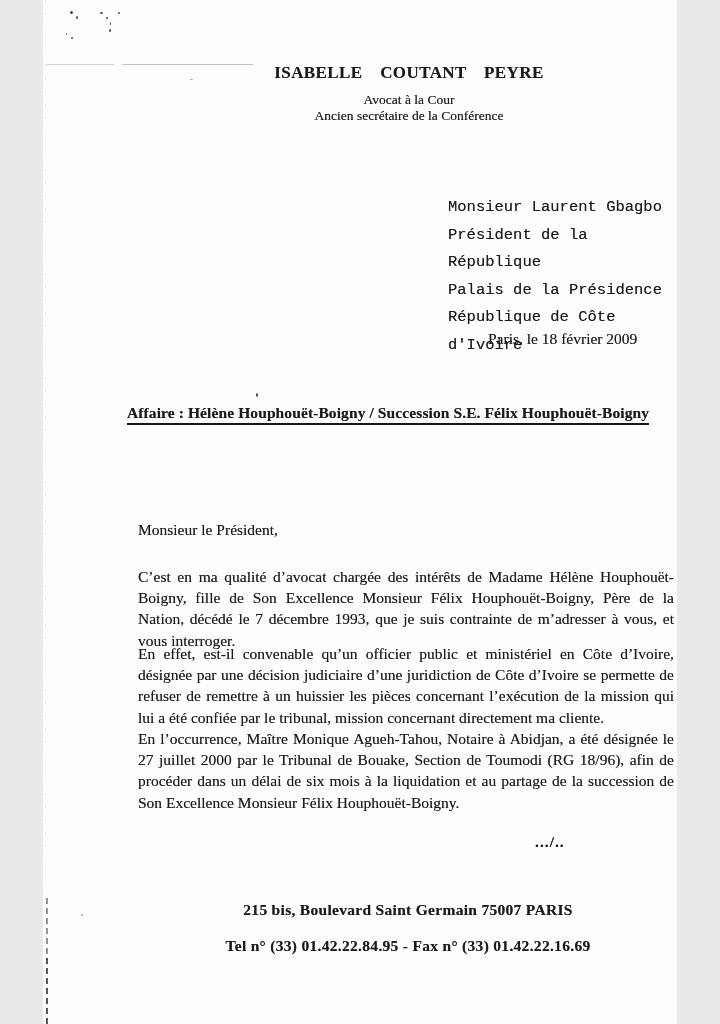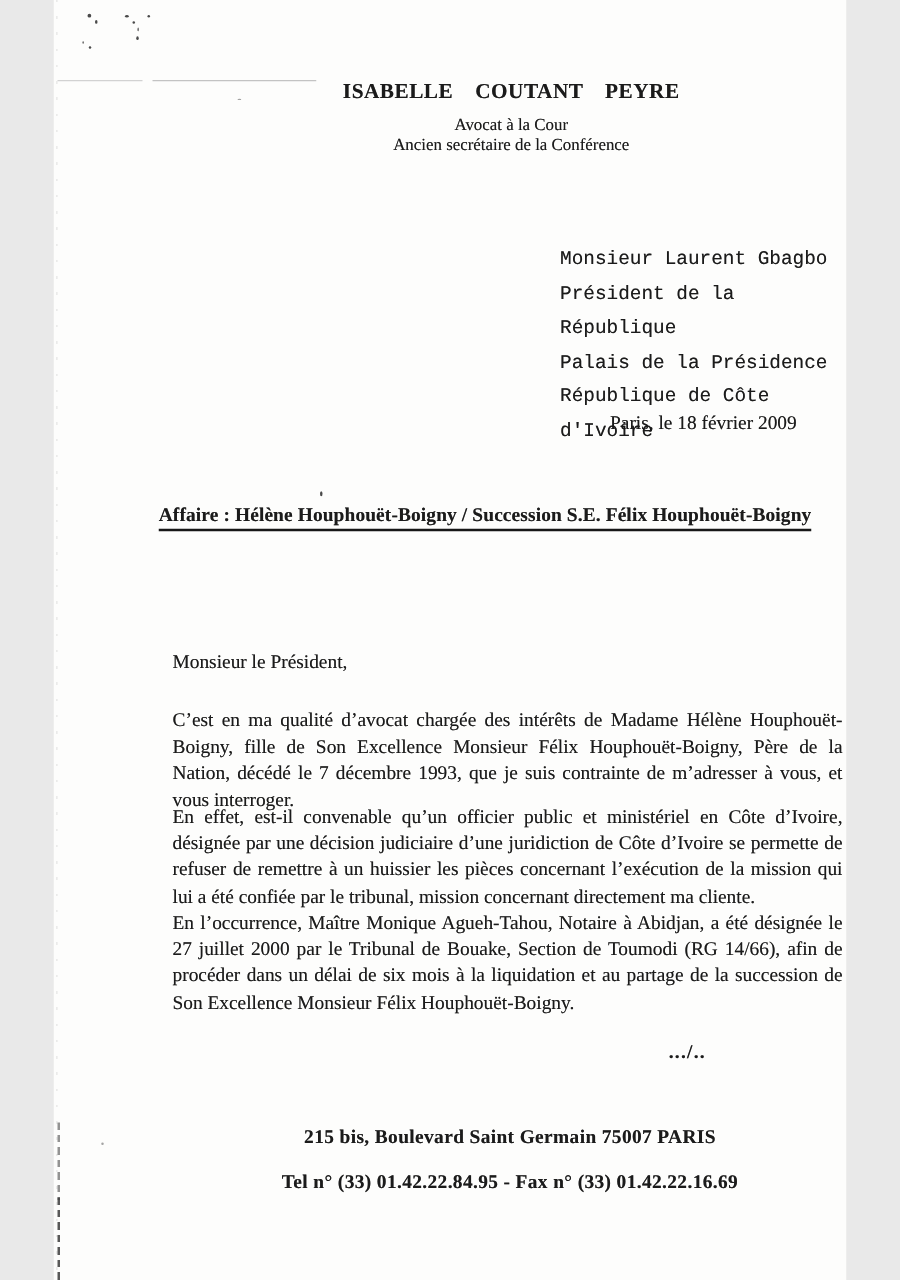--- a/index.html
+++ b/index.html
@@ -97,20 +97,20 @@
   <div class="dateline">Paris, le 18 février 2009</div>
 
   <div class="subject">
     <span>Affaire : Hélène Houphouët-Boigny / Succession S.E. Félix Houphouët-Boigny</span>
   </div>
 
   <div class="salutation">Monsieur le Président,</div>
 
   <p class="para p0">C’est en ma qualité d’avocat chargée des intérêts de Madame Hélène Houphouët-Boigny, fille de Son Excellence Monsieur Félix Houphouët-Boigny, Père de la Nation, décédé le 7 décembre 1993, que je suis contrainte de m’adresser à vous, et vous interroger.</p>
   <p class="para p1">En effet, est-il convenable qu’un officier public et ministériel en Côte d’Ivoire, désignée par une décision judiciaire d’une juridiction de Côte d’Ivoire se permette de refuser de remettre à un huissier les pièces concernant l’exécution de la mission qui lui a été confiée par le tribunal, mission concernant directement ma cliente.</p>
-  <p class="para p2">En l’occurrence, Maître Monique Agueh-Tahou, Notaire à Abidjan, a été désignée le 27 juillet 2000 par le Tribunal de Bouake, Section de Toumodi (RG 14/66), afin de procéder dans un délai de six mois à la liquidation et au partage de la succession de Son Excellence Monsieur Félix Houphouët-Boigny.</p>
+  <p class="para p2">En l’occurrence, Maître Monique Agueh-Tahou, Notaire à Abidjan, a été désignée le 27 juillet 2000 par le Tribunal de Bouake, Section de Toumodi (RG 18/96), afin de procéder dans un délai de six mois à la liquidation et au partage de la succession de Son Excellence Monsieur Félix Houphouët-Boigny.</p>
 
   <div class="continuation">.../..</div>
 
   <div class="footerblock addr">215 bis, Boulevard Saint Germain 75007 PARIS</div>
   <div class="footerblock tel">Tel n° (33) 01.42.22.84.95 - Fax n° (33) 01.42.22.16.69</div>
 
 </div>
 
 </body></html>

